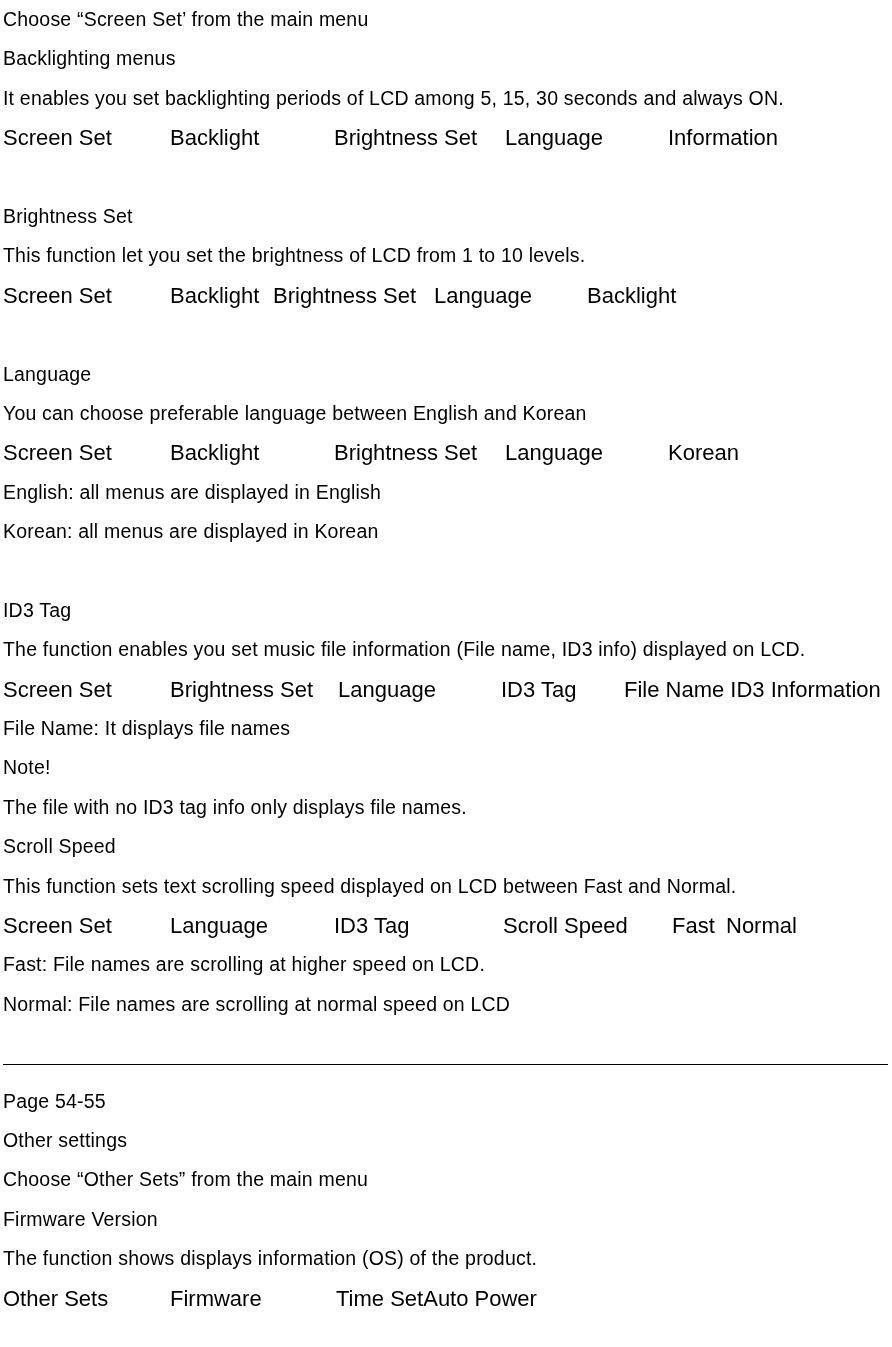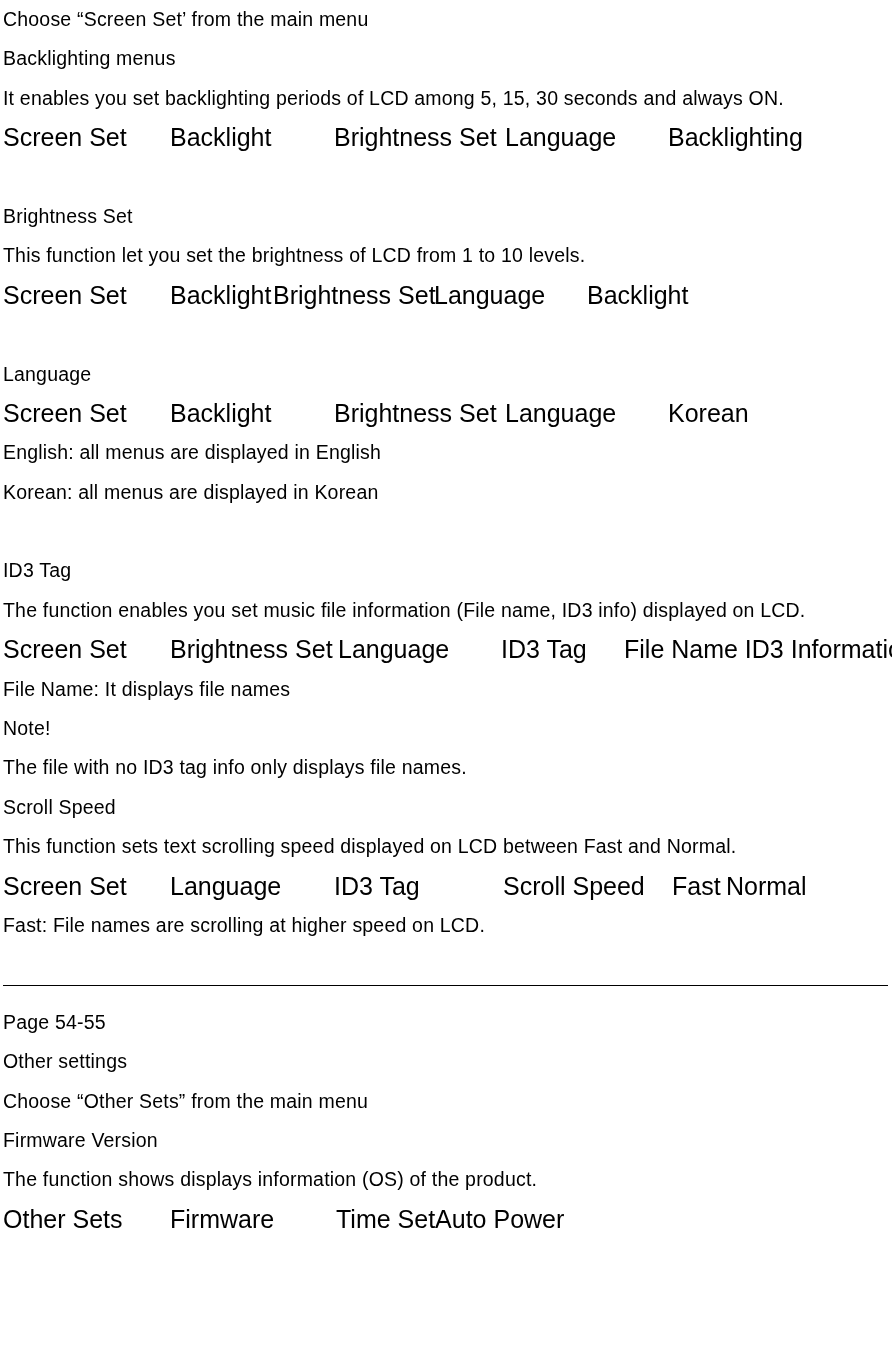--- a/index.html
+++ b/index.html
@@ -36,21 +36,21 @@
   }
 
   .line.blank {
     height: 39.4px;
   }
 
   
   .pathline {
     height: 39.4px;
     line-height: 39.4px;
-    font-size: 25px;
+    font-size: 22px;
     position: relative;
     padding-left: 3px;
     box-sizing: border-box;
     white-space: nowrap;
   }
   .pathline .seg {
     position: absolute;
     top: 0;
     white-space: pre;
   }
@@ -73,38 +73,39 @@
 
   <div class="line">Choose “Screen Set’ from the main menu</div>
 
   <div class="line">Backlighting menus</div>
   <div class="line">It enables you set backlighting periods of LCD among 5, 15, 30 seconds and always ON.</div>
   <div class="pathline">
     <span class="seg" style="left:3px;">Screen Set</span>
     <span class="seg" style="left:170px;">Backlight</span>
     <span class="seg" style="left:334px;">Brightness Set</span>
     <span class="seg" style="left:505px;">Language</span>
-    <span class="seg" style="left:668px;">Backlighting</span>
+    <span class="seg" style="left:668px;">Information</span>
   </div>
 
   <div class="line blank"></div>
 
   <div class="line">Brightness Set</div>
   <div class="line">This function let you set the brightness of LCD from 1 to 10 levels.</div>
   <div class="pathline">
     <span class="seg" style="left:3px;">Screen Set</span>
     <span class="seg" style="left:170px;">Backlight</span>
     <span class="seg" style="left:273px;">Brightness Set</span>
     <span class="seg" style="left:434px;">Language</span>
     <span class="seg" style="left:587px;">Backlight</span>
   </div>
 
   <div class="line blank"></div>
 
   <div class="line">Language</div>
+  <div class="line">You can choose preferable language between English and Korean</div>
   <div class="pathline">
     <span class="seg" style="left:3px;">Screen Set</span>
     <span class="seg" style="left:170px;">Backlight</span>
     <span class="seg" style="left:334px;">Brightness Set</span>
     <span class="seg" style="left:505px;">Language</span>
     <span class="seg" style="left:668px;">Korean</span>
   </div>
   <div class="line">English: all menus are displayed in English</div>
   <div class="line">Korean: all menus are displayed in Korean</div>
 
@@ -127,20 +128,21 @@
   <div class="line">This function sets text scrolling speed displayed on LCD between Fast and Normal.</div>
   <div class="pathline">
     <span class="seg" style="left:3px;">Screen Set</span>
     <span class="seg" style="left:170px;">Language</span>
     <span class="seg" style="left:334px;">ID3 Tag</span>
     <span class="seg" style="left:503px;">Scroll Speed</span>
     <span class="seg" style="left:672px;">Fast</span>
     <span class="seg" style="left:726px;">Normal</span>
   </div>
   <div class="line">Fast: File names are scrolling at higher speed on LCD.</div>
+  <div class="line">Normal: File names are scrolling at normal speed on LCD</div>
 
   <div class="line blank"></div>
 
   <div style="position:relative; height:0;">
     <div class="rule"></div>
   </div>
 
   <div class="rule-spacer"></div>
 
   <div class="line">Page 54-55</div>

